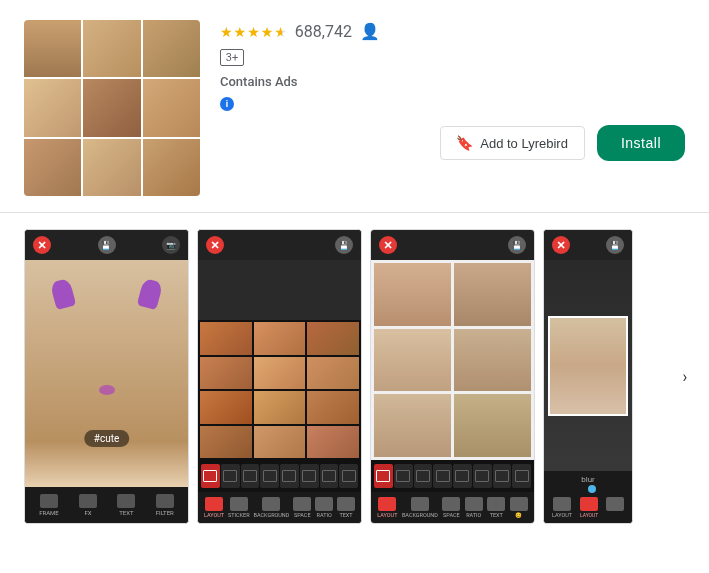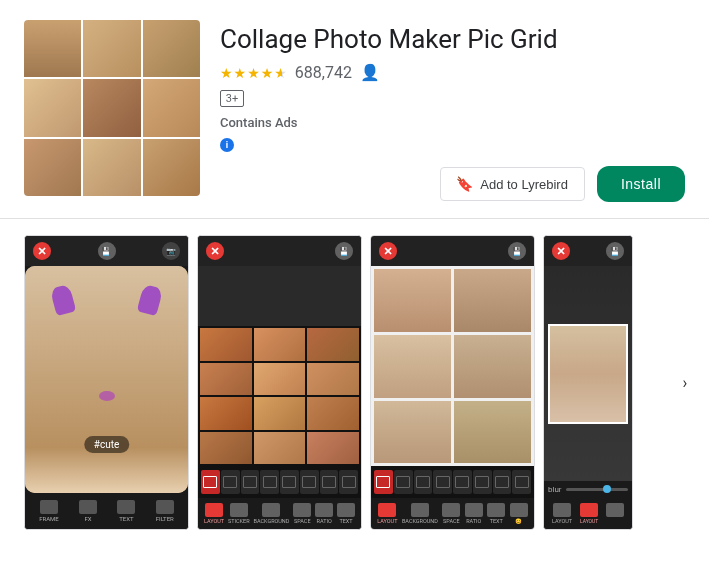--- a/index.html
+++ b/index.html
@@ -246,21 +246,20 @@
 
     .ss-tool-btn.red { background: #e53935; }
     .ss-tool-btn.gray { background: #616161; }
     .ss-tool-btn.darkgray { background: #424242; }
 
     .ss-main-photo {
       flex: 1;
       position: relative;
       background: linear-gradient(180deg, #c8b090 20%, #d4b890 60%, #e8c8a0 100%);
       overflow: hidden;
-      border-radius: 10px;
     }
 
     .hashtag-label {
       position: absolute;
       bottom: 40px;
       left: 50%;
       transform: translateX(-50%);
       background: rgba(0,0,0,0.5);
       color: white;
       padding: 3px 10px;
@@ -452,21 +451,20 @@
     <div class="app-icon-cell cell-3" style="background:linear-gradient(135deg,#c8a070 0%,#a08050 100%)"></div>
     <div class="app-icon-cell cell-4" style="background:linear-gradient(135deg,#e0c090 0%,#c09870 100%)"></div>
     <div class="app-icon-cell cell-5" style="background:linear-gradient(135deg,#b88860 0%,#906040 100%)"></div>
     <div class="app-icon-cell cell-6" style="background:linear-gradient(135deg,#d4a878 0%,#b88858 100%)"></div>
     <div class="app-icon-cell cell-7" style="background:linear-gradient(135deg,#c89870 0%,#a07850 100%)"></div>
     <div class="app-icon-cell cell-8" style="background:linear-gradient(135deg,#d8b888 0%,#b89068 100%)"></div>
     <div class="app-icon-cell cell-9" style="background:linear-gradient(135deg,#c8a070 0%,#a87848 100%)"></div>
   </div>
 
   <div class="app-info">
-    <h1 class="app-title">Collage Photo Maker Pic Grid</h1>
 
 
     <div class="app-rating-row">
       <div class="stars">
         <span class="star">★</span>
         <span class="star">★</span>
         <span class="star">★</span>
         <span class="star">★</span>
         <span class="star" style="color:#f4b400; background: linear-gradient(90deg, #f4b400 60%, #dadce0 60%); -webkit-background-clip:text; -webkit-text-fill-color:transparent;">★</span>
       </div>
@@ -696,21 +694,21 @@
 
       <div class="ss-toolbar">
         <div class="ss-tool-btn red">✕</div>
         <div class="ss-tool-btn gray" style="font-size:8px;">💾</div>
       </div>
 
       <div class="ss4-main">
         <div class="ss4-frame"></div>
       </div>
 
-      <div style="background:#1a1a1a;padding:4px;display:flex;align-items:center;gap:4px;">
+      <div style="background:#1a1a1a;padding:4px;display:flex;align-items:center;gap:4px;flex-direction:column;">
         <span style="font-size:8px;color:#aaa;">blur</span>
         <div style="flex:1;height:3px;background:#555;border-radius:2px;position:relative;">
           <div style="position:absolute;top:-3px;left:60%;width:8px;height:8px;background:#4db6e8;border-radius:50%;"></div>
         </div>
       </div>
 
       <div class="ss-red-toolbar">
         <div class="ss-red-tools">
           <div class="ss-rtool">
             <div class="ss-rtool-icon gray-icon"></div>

